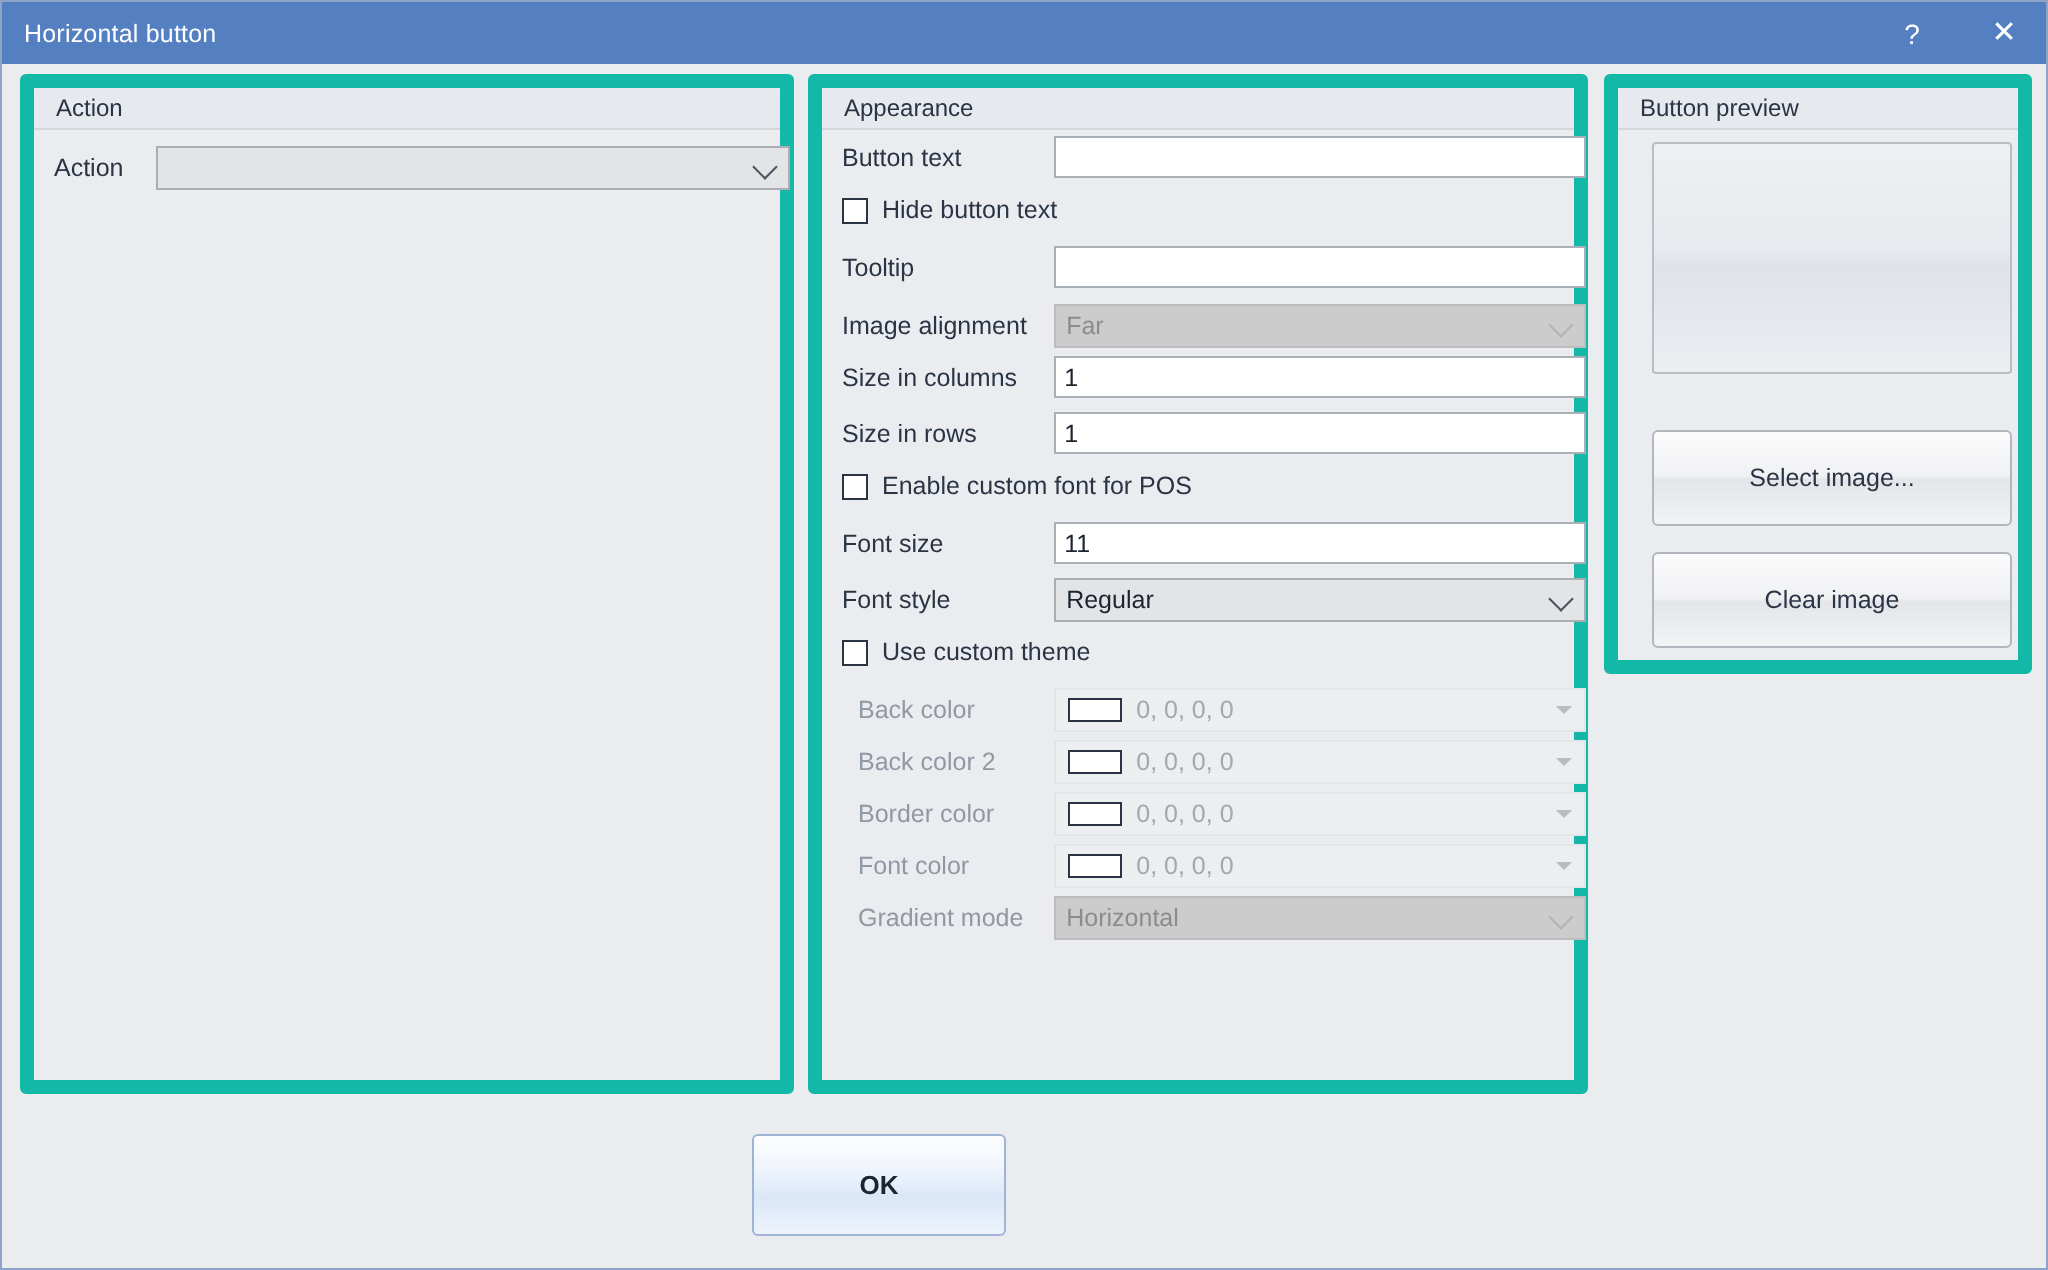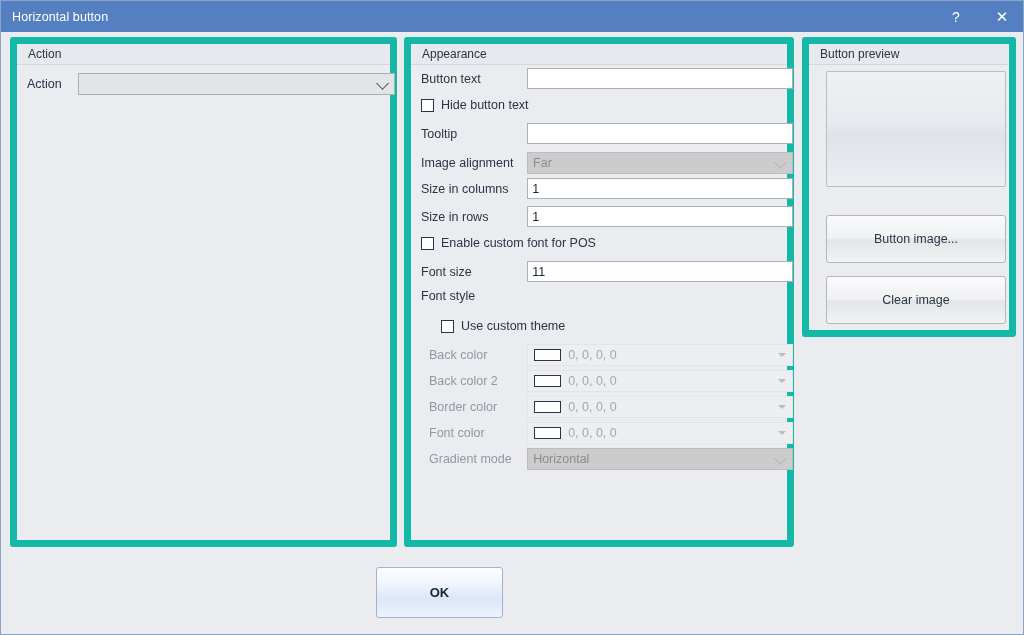--- a/index.html
+++ b/index.html
@@ -324,23 +324,25 @@
       <span class="lbl">Enable custom font for POS</span>
     </div>
 
     <div class="row" style="left:10px; top:217px; width:372px;">
       <span class="lbl" style="width:107px;">Font size</span>
       <span class="textbox" style="width:268px;">11</span>
     </div>
 
     <div class="row" style="left:10px; top:245px; width:372px;">
       <span class="lbl" style="width:107px;">Font style</span>
-    </div>
-
-    <div class="checkrow" style="left:10px; top:275px;margin-left:20px;">
+      <span class="combo" style="width:268px;">Regular<span class="chev"></span>
+      </span>
+    </div>
+
+    <div class="checkrow" style="left:10px; top:275px;">
       <span class="checkbox"></span>
       <span class="lbl">Use custom theme</span>
     </div>
 
     <div class="row" style="left:18px; top:300px; width:364px;">
       <span class="lbl disabled" style="width:99px;">Back color</span>
       <span class="colorpick" style="width:268px;">
         <span class="swatch"></span>
         <span>0, 0, 0, 0</span>
         <span class="chev-small"></span>
@@ -380,19 +382,19 @@
       </span>
     </div>
   </div>
 
   <div class="group" id="group-preview">
     <div class="group-header"></div>
     <div class="group-title">Button preview</div>
 
     <div id="preview-box"></div>
 
-    <div class="pbtn" id="btn-select-image">Button image...</div>
+    <div class="pbtn" id="btn-select-image">Select image...</div>
     <div class="pbtn" id="btn-clear-image">Clear image</div>
   </div>
 
   <div class="footer-btn" id="btn-ok">OK</div>
 
 </div>
 
 </body></html>

